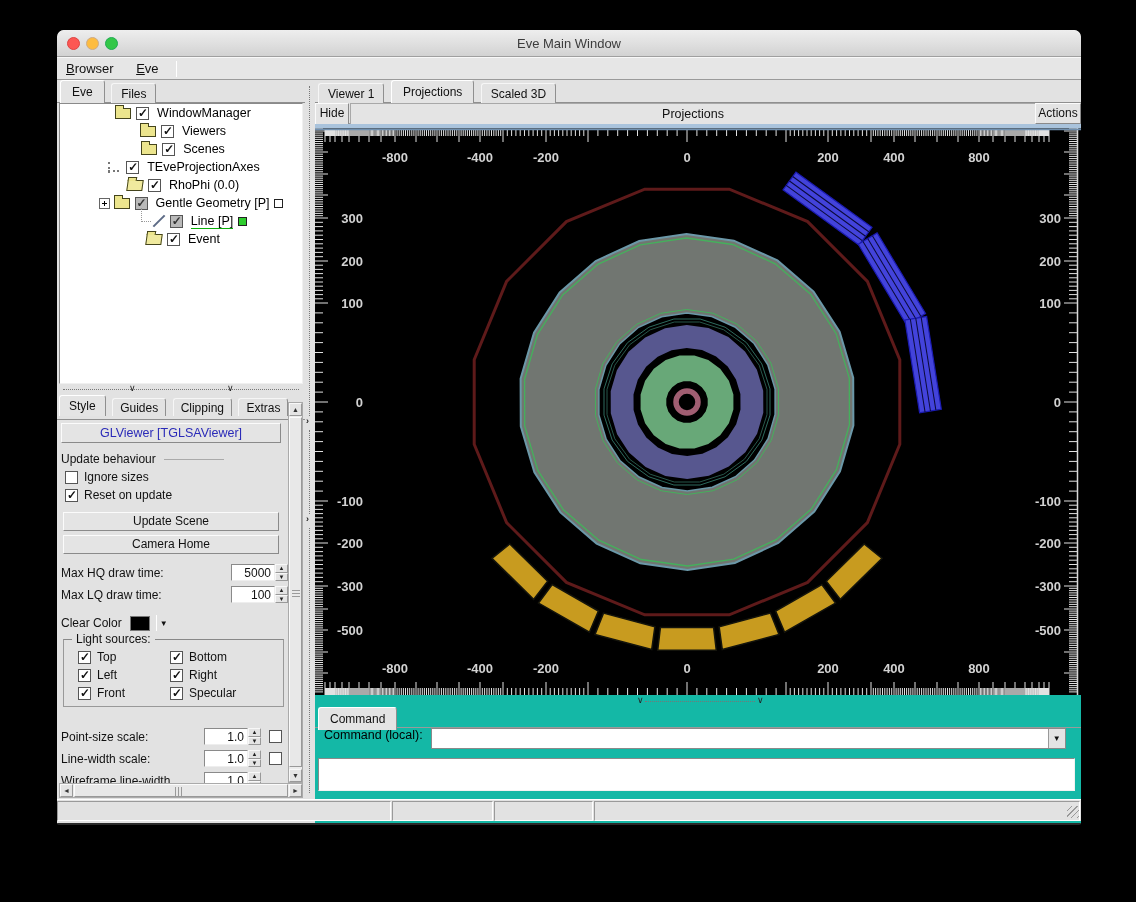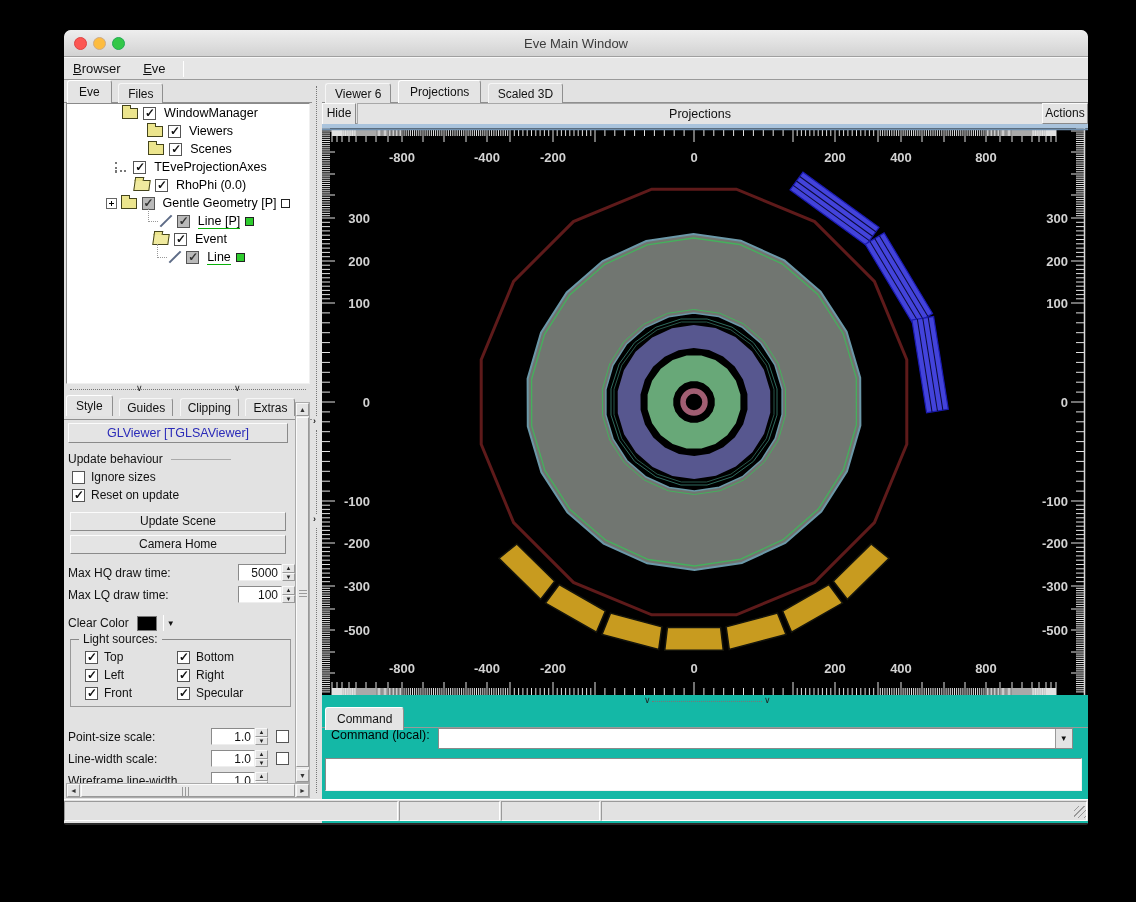--- a/index.html
+++ b/index.html
@@ -1,18 +1,18 @@
 <!DOCTYPE html>
 <html><head>
 <meta charset="utf-8">
 <style>
   html,body{margin:0;padding:0;background:#000;width:1136px;height:902px;position:relative;
     font-family:"Liberation Sans",sans-serif;-webkit-font-smoothing:antialiased;}
   *{box-sizing:border-box;}
-  .window{position:absolute;left:64px;top:30px;width:1024px;height:795px;background:#e2e2e2;
+  .window{position:absolute;left:57px;top:30px;width:1024px;height:795px;background:#e2e2e2;
     border-radius:7px 7px 2px 2px;overflow:hidden;border-bottom:2px solid #2a2a2a;}
   
   .titlebar{position:absolute;left:0;top:0;width:100%;height:27px;
     background:linear-gradient(#eeeeee,#d2d2d2);border-bottom:1px solid #9f9f9f;border-radius:7px 7px 0 0;}
   .tl{position:absolute;top:7px;width:13px;height:13px;border-radius:50%;}
   .tl.red{left:10px;background:#fc5753;border:1px solid #d44;}
   .tl.yellow{left:29px;background:#fdbc40;border:1px solid #ca8;}
   .tl.green{left:48px;background:#33c748;border:1px solid #2a5;}
   .title-text{position:absolute;top:6px;left:0;width:100%;text-align:center;font-size:13px;color:#3c3c3c;}
   
@@ -200,27 +200,20 @@
         <span class="icon-slash"></span>
         <span class="cb gray"></span>
         <span class="lbl u-green">Line [P]</span>
         <span class="marker green"></span>
       </div>
       <div class="trow">
         <span class="icon-folder open"></span>
         <span class="cb checked"></span>
         <span class="lbl">Event</span>
       </div>
-      <div class="trow" style="padding-left:24px;">
-        <span class="tree-conn"></span>
-        <span class="icon-slash"></span>
-        <span class="cb gray"></span>
-        <span class="lbl u-green">Line</span>
-        <span class="marker green"></span>
-      </div>
     </div>
 
     <div class="h-splitter">
       <span class="dotline" style="left:6px;width:236px;"></span>
       <span class="chev" style="left:72px;top:0px;"></span>
       <span class="chev" style="left:170px;top:0px;"></span>
     </div>
 
     <div class="style-tabs tabrow">
       <span class="tab active" style="margin-left:2px;">Style</span>
@@ -370,21 +363,21 @@
   <div class="v-splitter">
     <span class="vdot" style="top:6px;height:330px;"></span>
     <span class="vchev" style="top:336px;"></span>
     <span class="vdot" style="top:350px;height:84px;"></span>
     <span class="vchev" style="top:434px;"></span>
     <span class="vdot" style="top:448px;height:265px;"></span>
   </div>
 
   <div class="right-panel">
     <div class="tabrow" style="left:0;top:0;width:766px;height:23px;">
-      <span class="tab" style="margin-left:3px;">Viewer 6</span>
+      <span class="tab" style="margin-left:3px;">Viewer 1</span>
       <span class="tab active">Projections</span>
       <span class="tab">Scaled 3D</span>
     </div>
 
     <div class="rp-toolbar">
       <span class="btn hide-btn">Hide</span>
       <span class="rp-title">Projections</span>
       <span class="btn actions-btn">Actions</span>
     </div>
 

